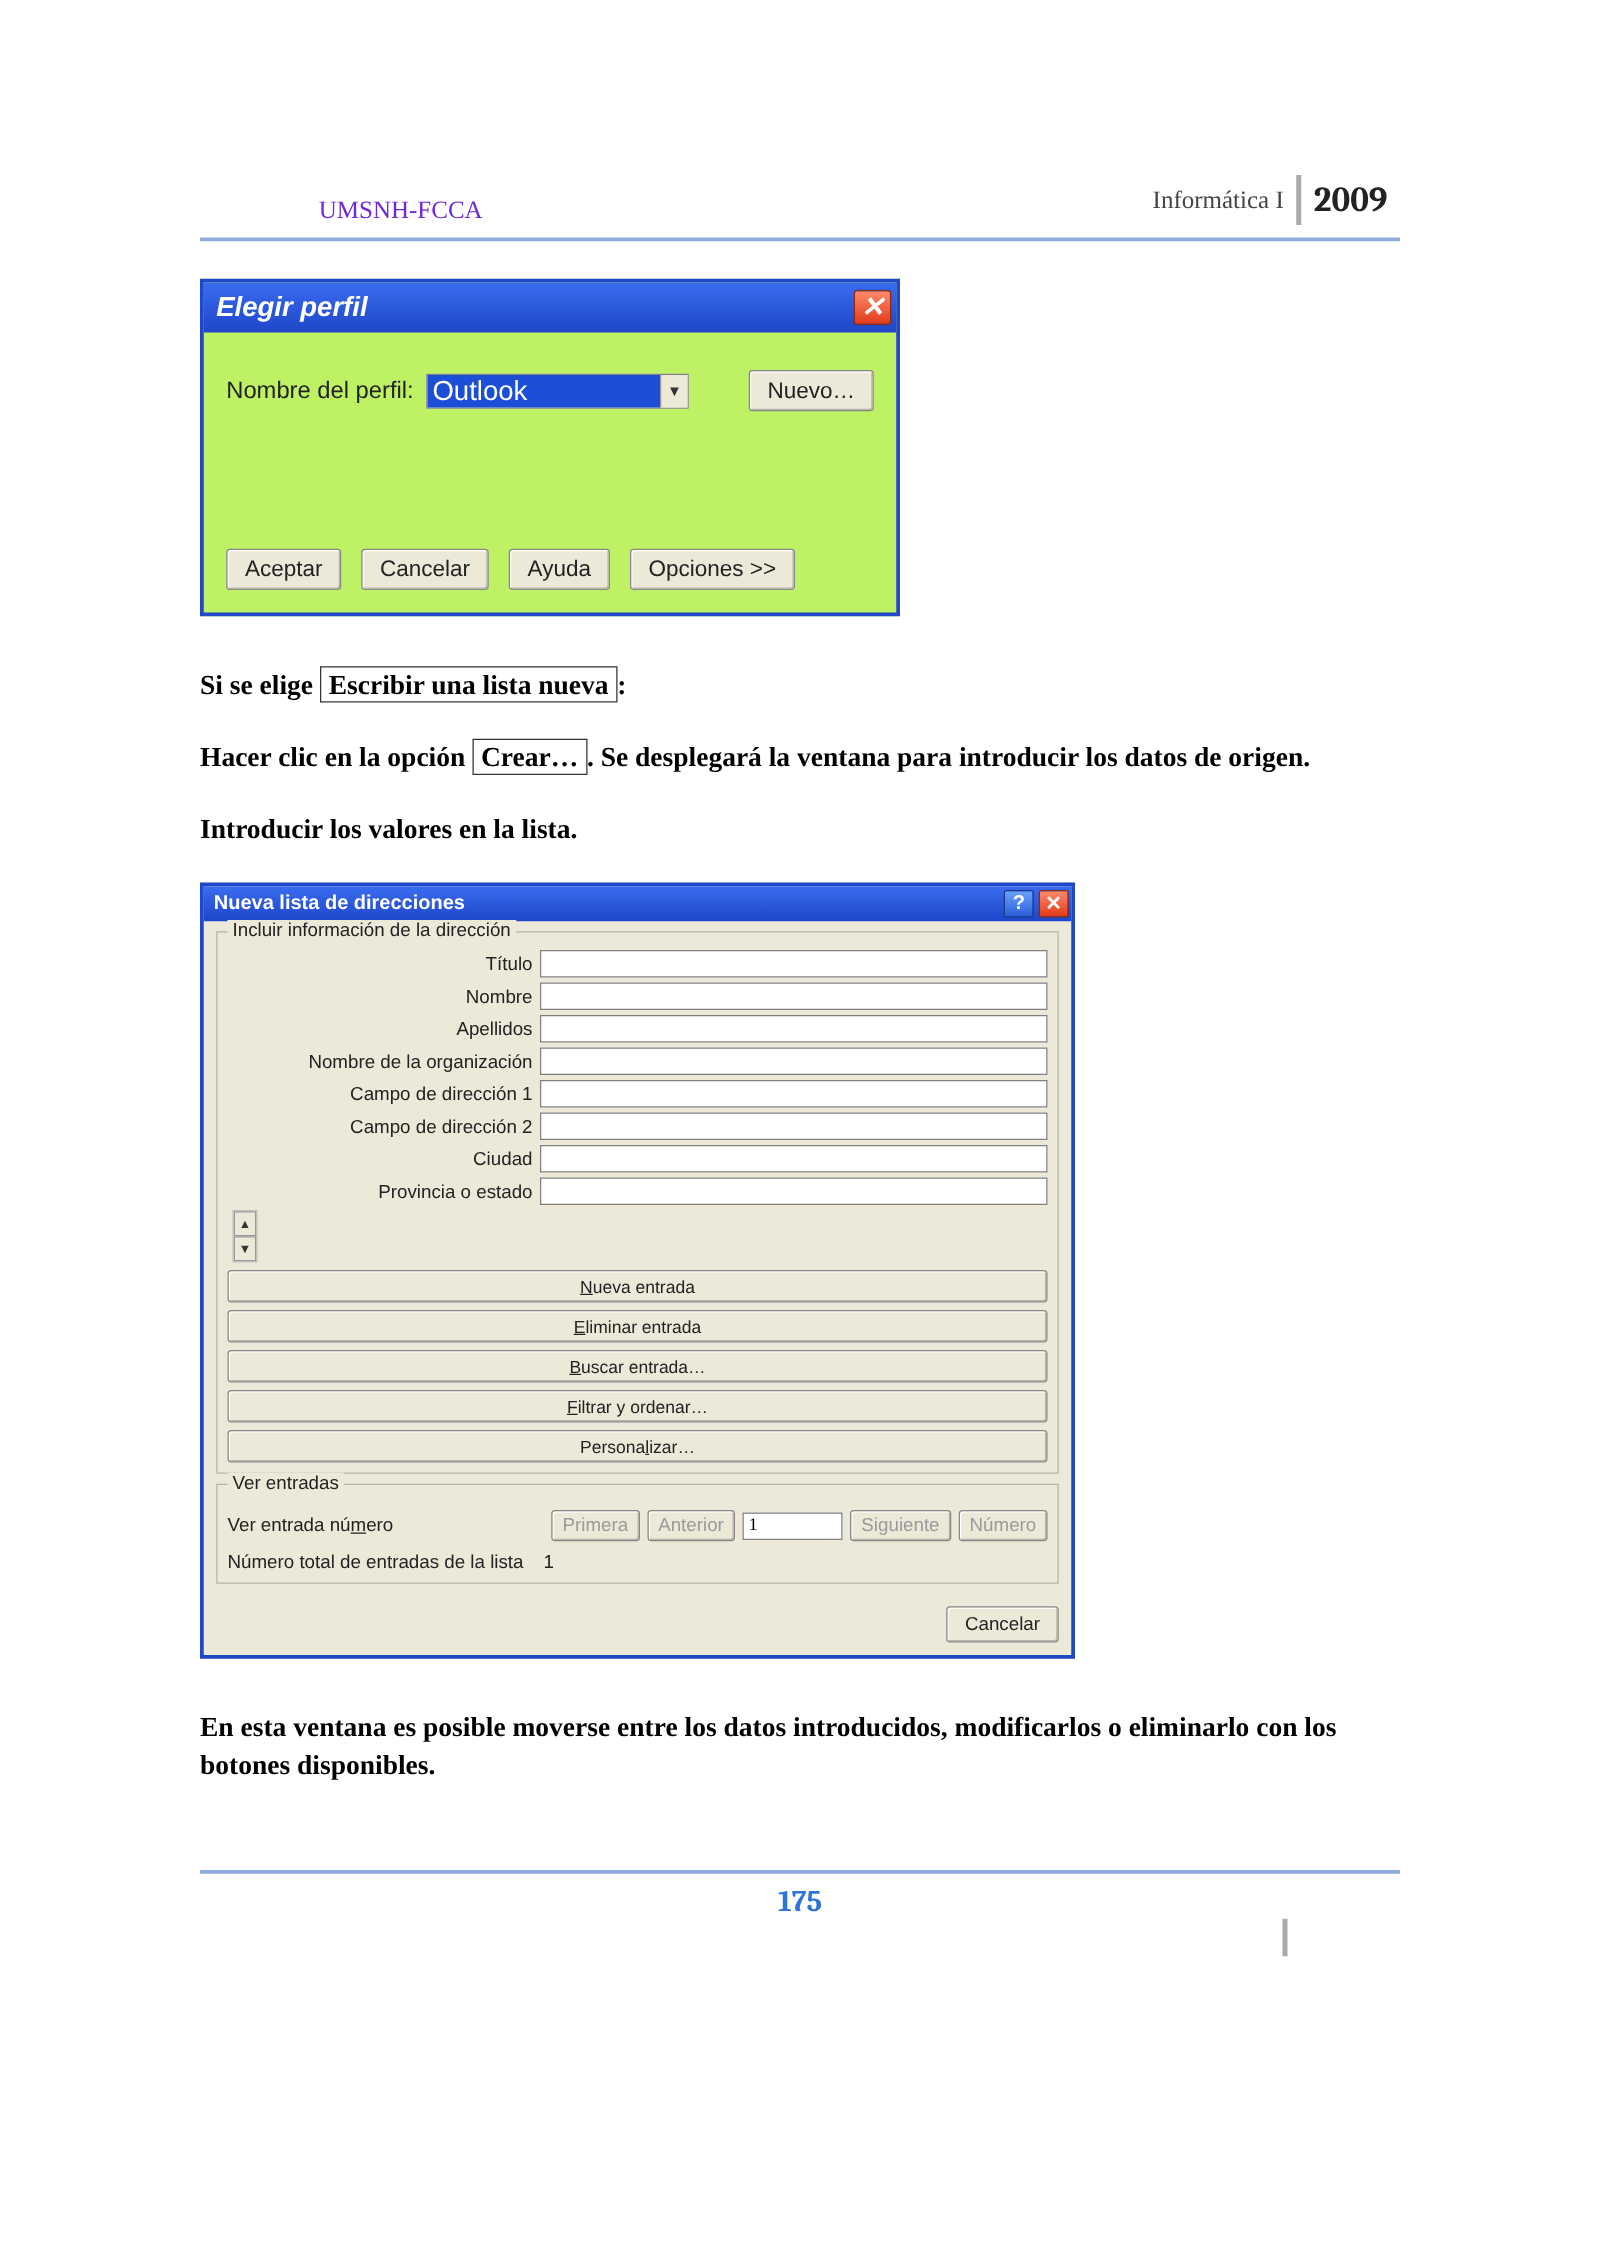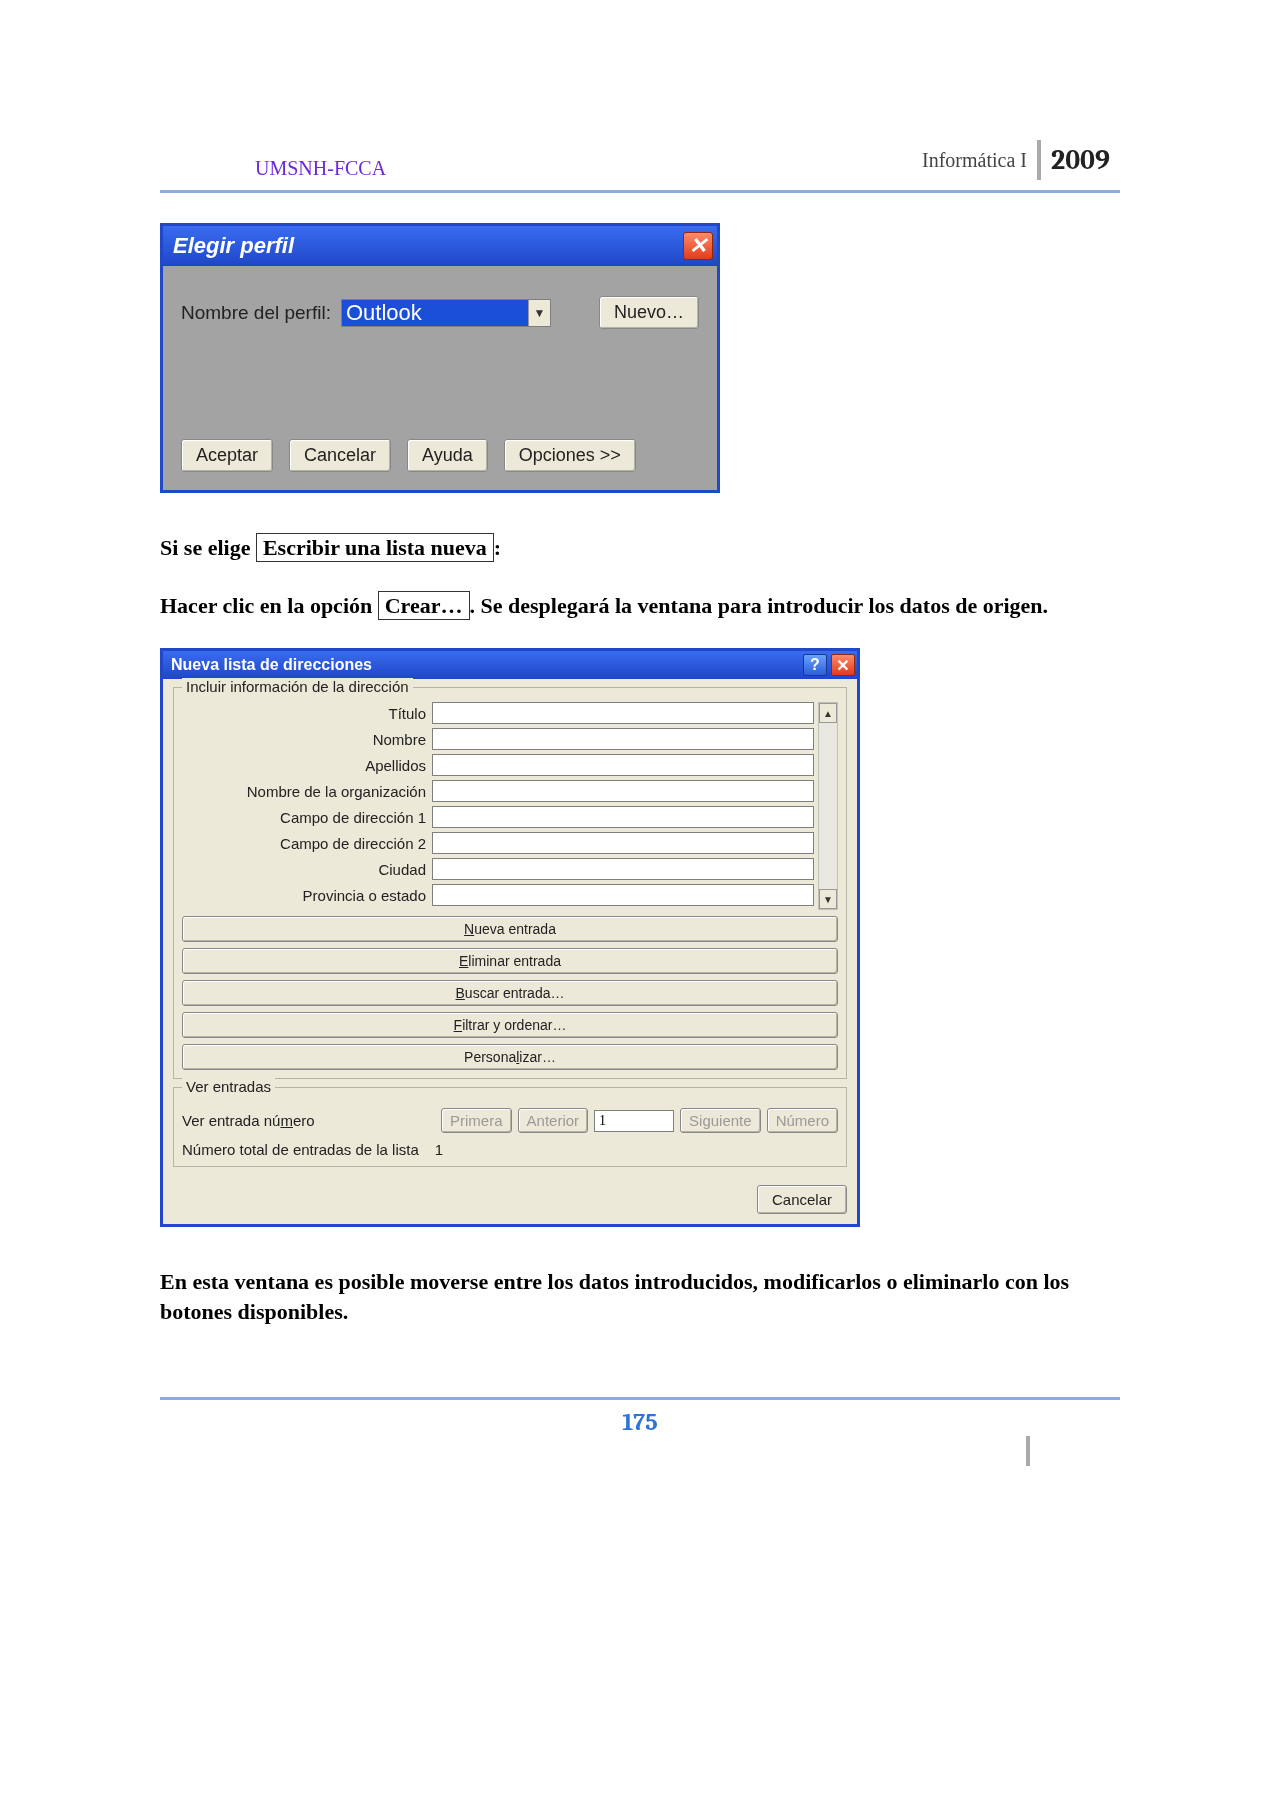--- a/index.html
+++ b/index.html
@@ -49,21 +49,21 @@
   .header-rule {
     border: none;
     border-top: 3px solid #8faadc;
     margin: 4px 0 30px 0;
   }
 
   
   .dlg1 {
     width: 560px;
     border: 3px solid #2148c8;
-    background: #a3a3a3;
+    background: #bef264;
     font-family: Tahoma, Arial, sans-serif;
     margin-bottom: 40px;
   }
   .titlebar {
     background: linear-gradient(to bottom, #3a6cf0, #1e46c8);
     color: #fff;
     display: flex;
     align-items: center;
     justify-content: space-between;
     height: 40px;
@@ -180,20 +180,21 @@
   }
   .groupbox > .legend {
     position: absolute;
     top: -10px; left: 8px;
     background: #ece9d8;
     padding: 0 4px;
     font-size: 15px;
   }
   .form-scroll {
     display:flex;
+    flex-direction:column;
   }
   .form-fields { flex:1; }
   .form-row {
     display:flex; align-items:center;
     margin-bottom: 4px;
   }
   .form-row label {
     width: 250px;
     text-align: right;
     padding-right: 6px;
@@ -307,20 +308,21 @@
   </div>
 
   <p class="para">
     <span>Si se elige </span><span class="boxed">Escribir una lista nueva</span><span>:</span>
   </p>
 
   <p class="para">
     <span>Hacer clic en la opción </span><span class="boxed">Crear…</span><span>. Se desplegará la ventana para introducir los datos de origen.</span>
   </p>
 
+  <p class="para">Introducir los valores en la lista.</p>
 
   <div class="dlg2">
     <div class="titlebar">
       <span>Nueva lista de direcciones</span>
       <div class="tb-controls">
         <div class="help-btn">?</div>
         <div class="close-btn">✕</div>
       </div>
     </div>
     <div class="dlg2-body">

